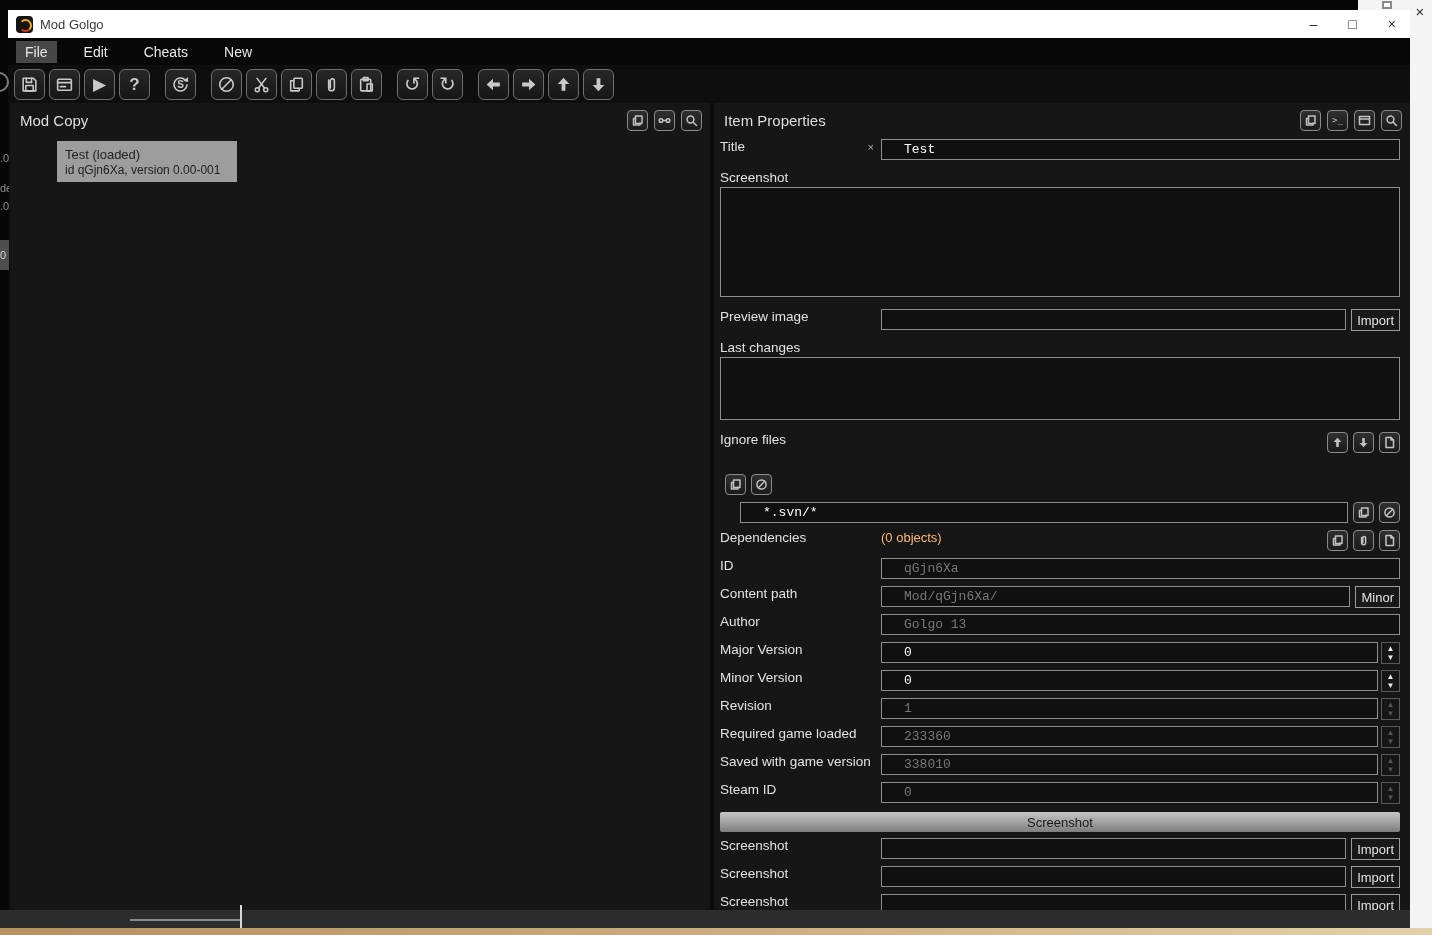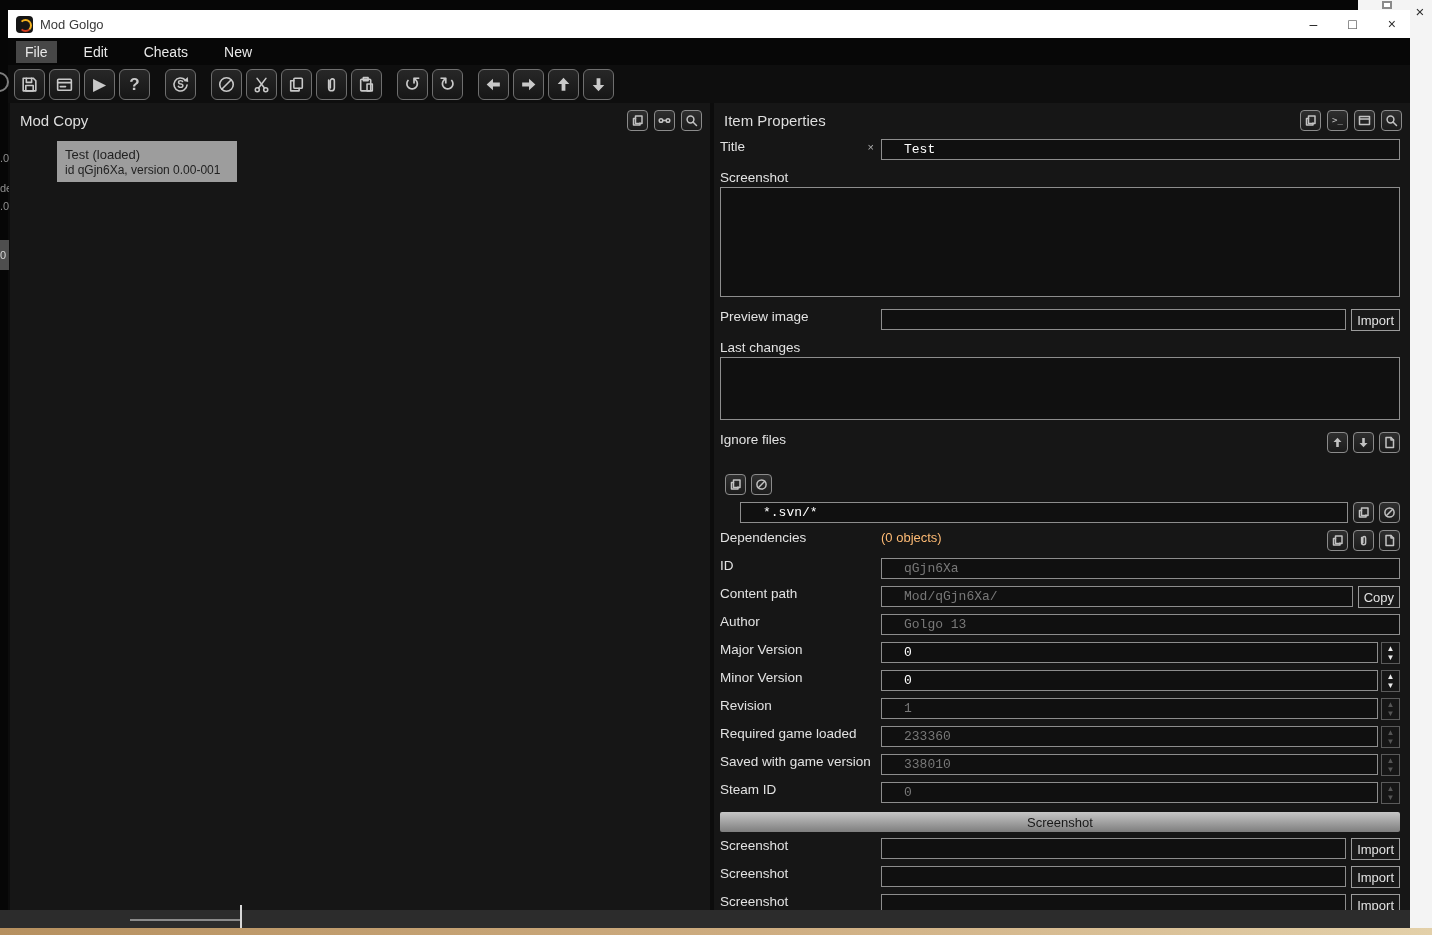--- a/index.html
+++ b/index.html
@@ -391,21 +391,21 @@
           
           <div class="row">
             <div class="lbl">ID</div>
             <input class="inp ro" readonly="" value="qGjn6Xa" style="">
           </div>
 
           
           <div class="row">
             <div class="lbl">Content path</div>
             <input class="inp ro" readonly="" value="Mod/qGjn6Xa/" style="">
-            <button class="btn">Copy</button>
+            <button class="btn">Minor</button>
           </div>
 
           
           <div class="row">
             <div class="lbl">Author</div>
             <input class="inp ro" readonly="" value="Golgo 13" style="">
           </div>
 
           
           <div class="row">

